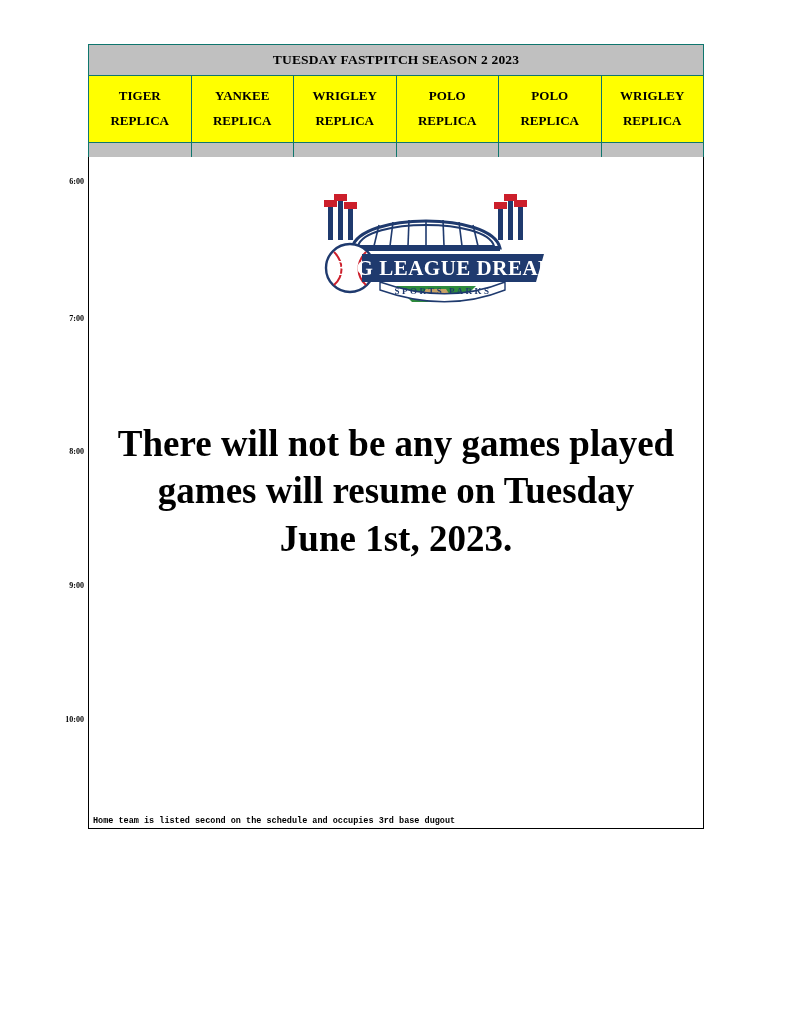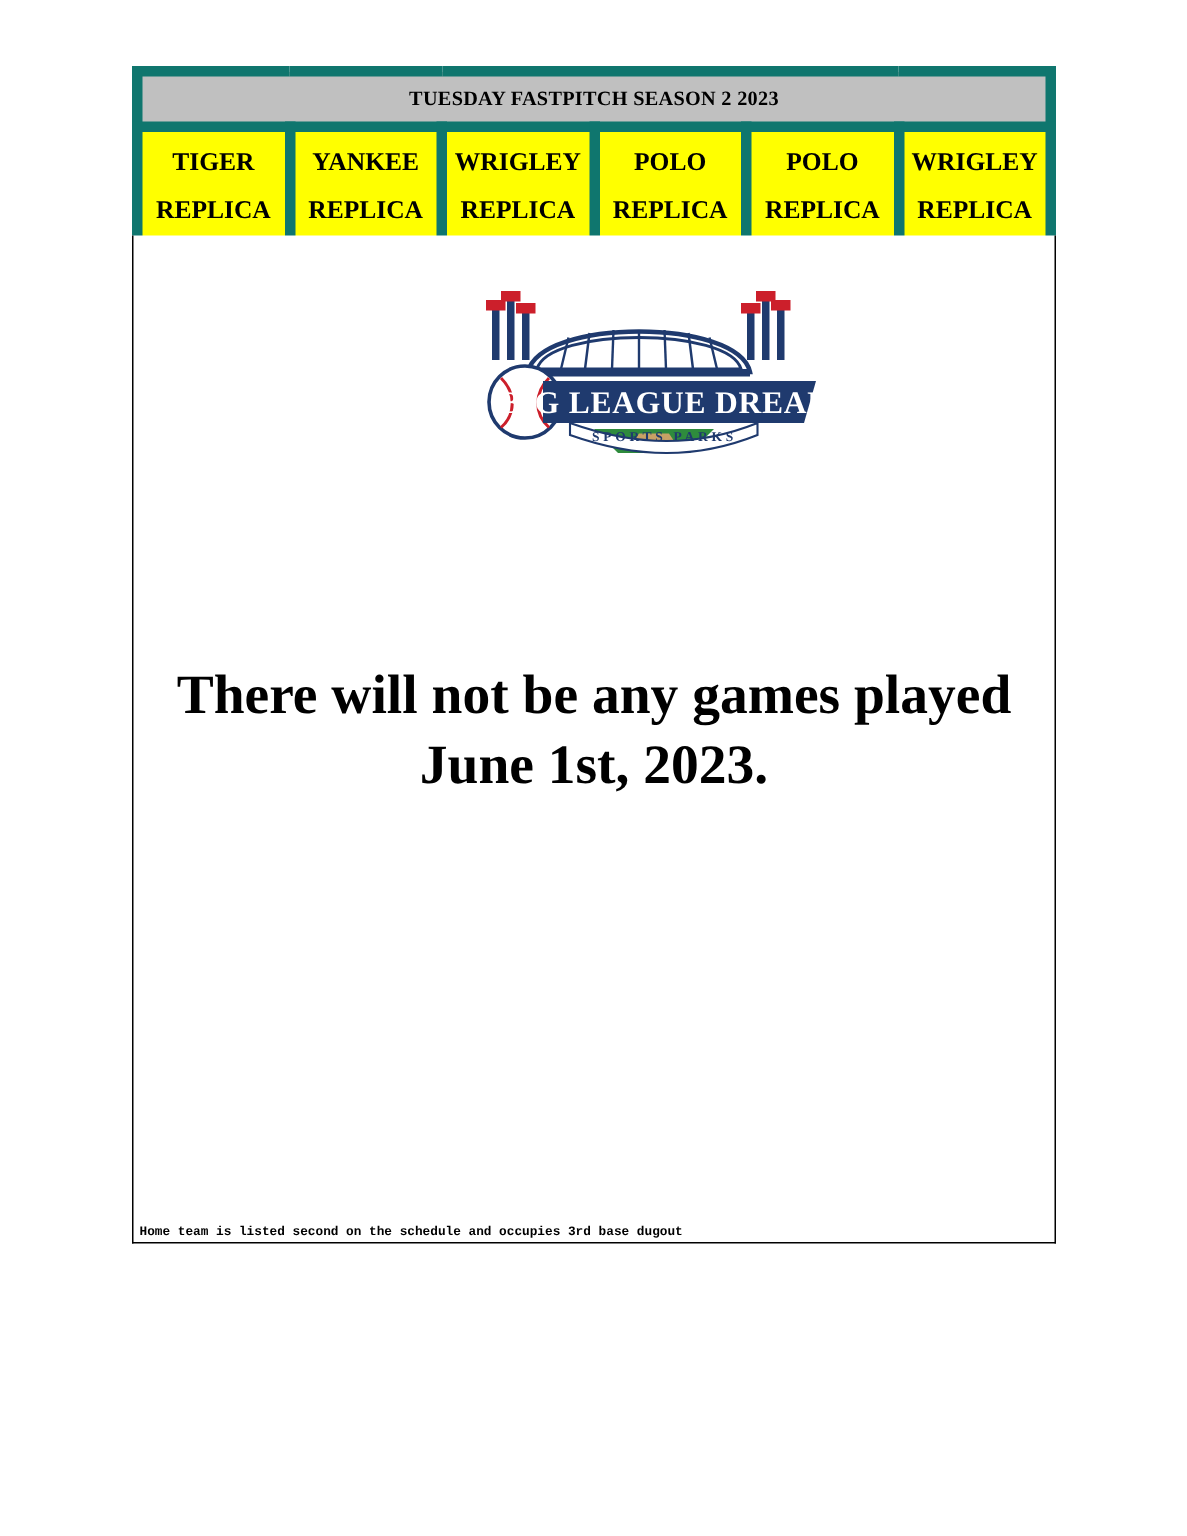--- a/index.html
+++ b/index.html
@@ -28,40 +28,40 @@
   .schedule-table {
     position: absolute;
     left: 88px;
     top: 44px;
     width: 616px;
     border-collapse: collapse;
     table-layout: fixed;
   }
   .schedule-table td,
   .schedule-table th {
-    border: 7px solid #0f766e;
+    border: 1px solid #0f766e;
     padding: 4px;
     margin: 0;
   }
 
   .title-cell {
     background: #c0c0c0;
     text-align: center;
     font-weight: bold;
     font-size: 13.5px;
     letter-spacing: 0.2px;
     height: 22px;
     font-family: "Liberation Serif", serif;
   }
 
   .field-cell {
     background: #ffff00;
     text-align: center;
     font-weight: bold;
-    font-size: 17px;
+    font-size: 13px;
     line-height: 1.9;
     height: 58px;
     vertical-align: middle;
     font-family: "Liberation Serif", serif;
   }
   .field-cell .fl1 { display: block; }
   .field-cell .fl2 { display: block; }
 
   .spacer-row td {
     background: #c0c0c0;
@@ -112,21 +112,20 @@
     position: absolute;
     left: 98px;
     top: 420px;
     width: 596px;
     text-align: center;
     font-family: "Liberation Serif", serif;
     font-weight: bold;
     font-size: 37px;
     line-height: 1.28;
     color: #000000;
-    margin-top: 20px;
   }
 
   
   .footer-note {
     position: absolute;
     left: 93px;
     top: 816px;
     font-size: 8.5px;
     font-weight: bold;
     font-family: Liberation Mono, monospace;
@@ -176,20 +175,27 @@
       <td></td>
       <td></td>
       <td></td>
       <td></td>
     </tr>
   </tbody>
     </table>
 
   <div class="body-area"></div>
 
+  <div class="time-labels">
+    <div class="time-label" style="top:20px;">6:00</div>
+    <div class="time-label" style="top:157px;">7:00</div>
+    <div class="time-label" style="top:290px;">8:00</div>
+    <div class="time-label" style="top:424px;">9:00</div>
+    <div class="time-label" style="top:558px;">10:00</div>
+  </div>
 
   <div class="logo-wrap">
     <svg viewBox="0 0 252 120" width="252" height="120" xmlns="http://www.w3.org/2000/svg">
 
       <g>
 
         <rect x="28" y="16" width="5" height="34" fill="#1f3a6e"></rect>
         <rect x="38" y="10" width="5" height="40" fill="#1f3a6e"></rect>
         <rect x="48" y="18" width="5" height="32" fill="#1f3a6e"></rect>
         <rect x="24" y="10" width="13" height="7" fill="#cc1f2b"></rect>
@@ -227,18 +233,19 @@
       <path d="M96 96 L176 96 L160 112 L112 112 Z" fill="#2e8b3d"></path>
       <path d="M126 99 L146 99 L152 108 L120 108 Z" fill="#c8a165"></path>
 
       <path d="M80 92 C125 108, 165 108, 205 92 L205 100 C165 116, 125 116, 80 100 Z" fill="#ffffff" stroke="#1f3a6e" stroke-width="1.4"></path>
       <text x="143" y="104" font-family="Liberation Serif, serif" font-size="9" font-weight="bold" fill="#1f3a6e" text-anchor="middle" letter-spacing="2.5">SPORTS PARKS</text>
     </svg>
   </div>
 
   <div class="notice">
     <div>There will not be any games played</div>
+    <div>games will resume on Tuesday</div>
     <div>June 1st, 2023.</div>
   </div>
 
   <div class="footer-note">Home team is listed second on the schedule and occupies 3rd base dugout</div>
 
 </div>
 
 </body></html>

